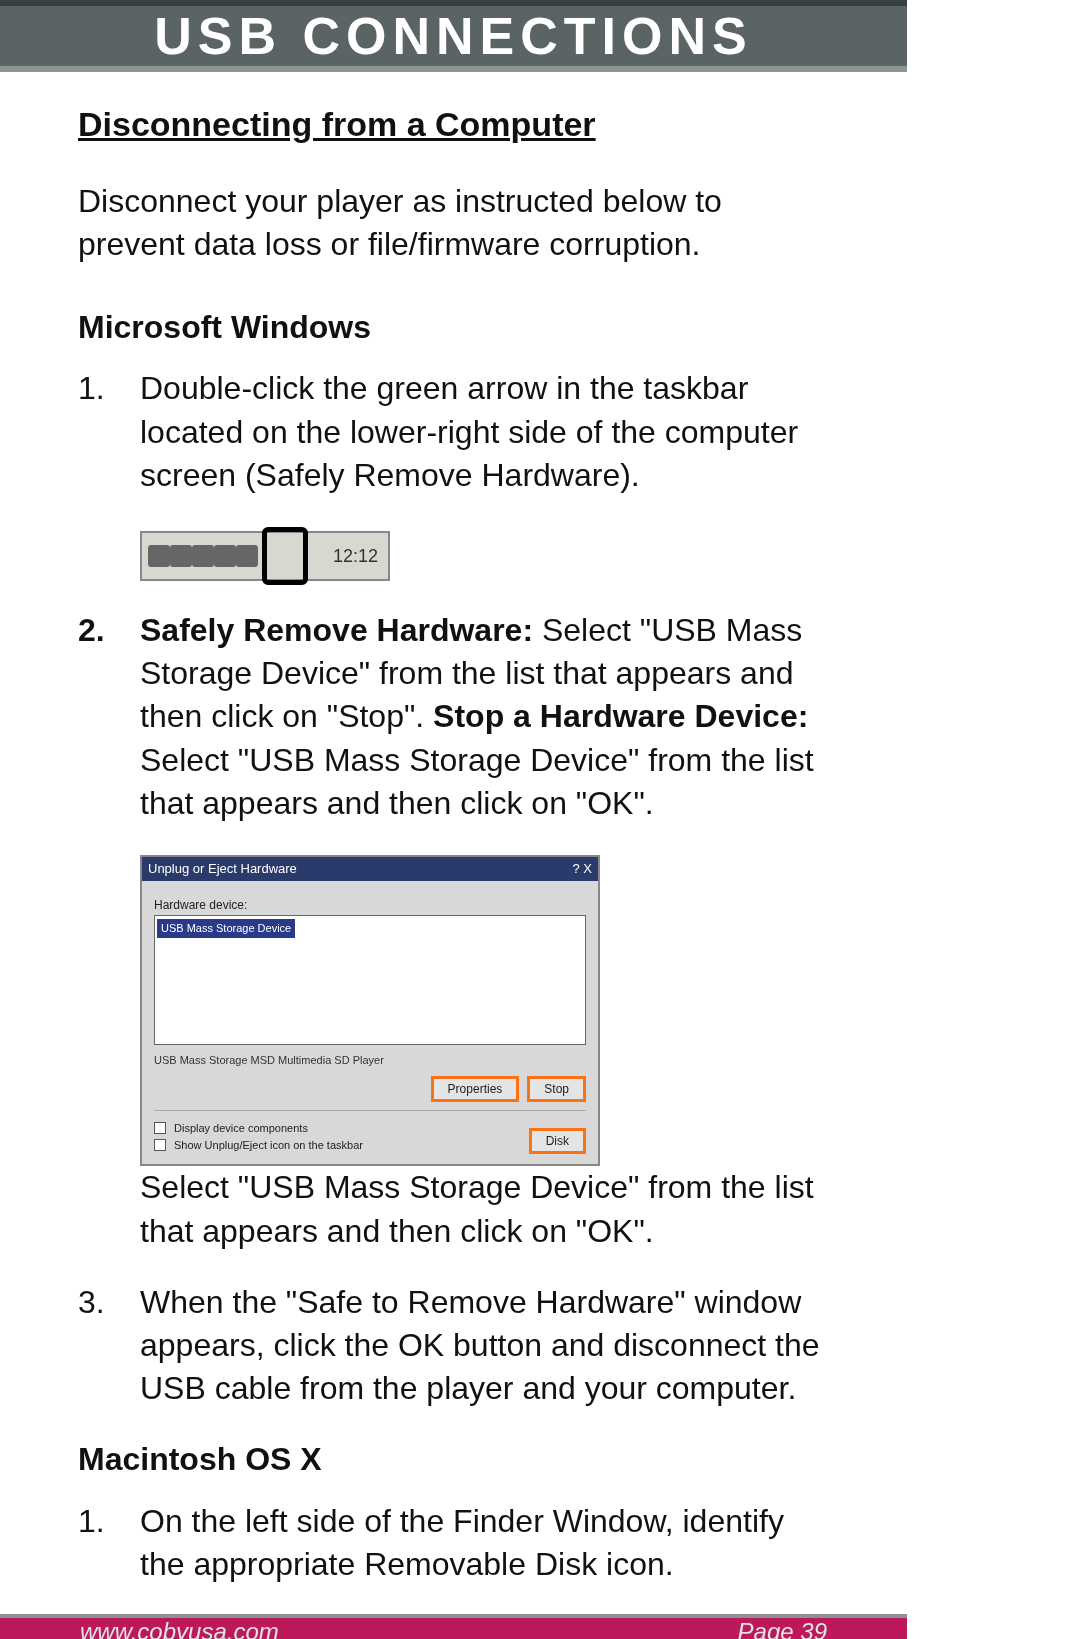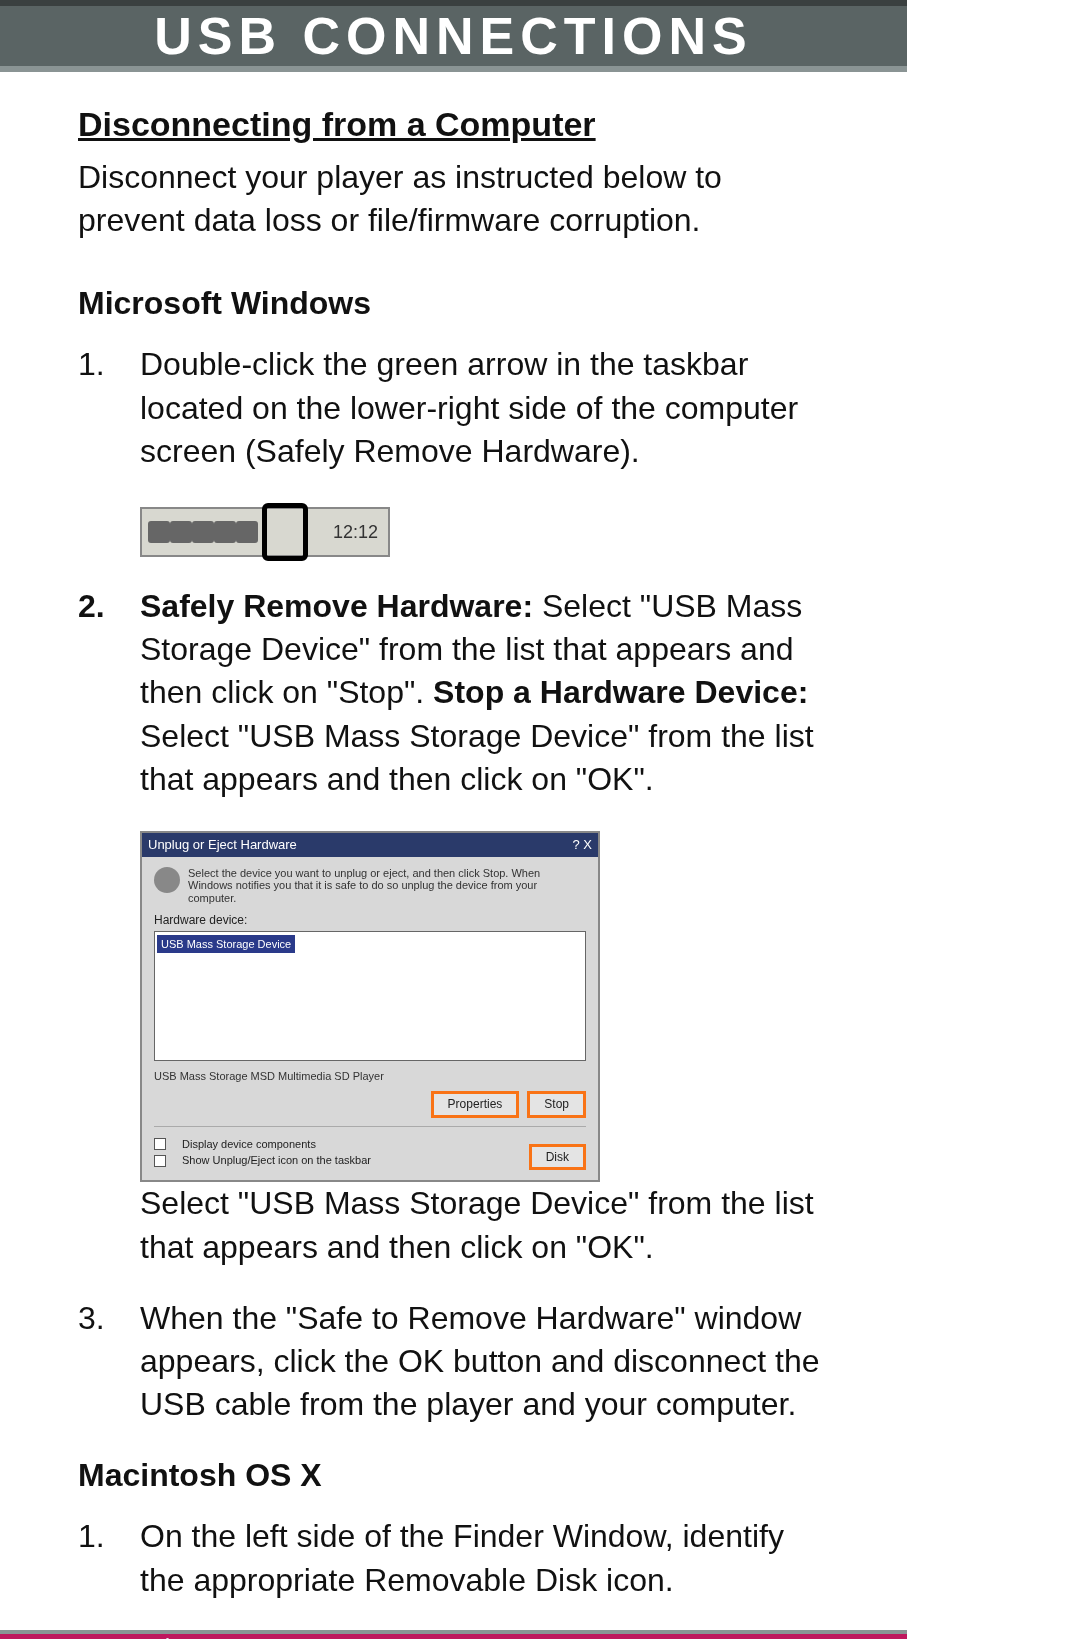--- a/index.html
+++ b/index.html
@@ -24,21 +24,21 @@
     flex: 1 1 auto;
     padding: 30px 78px 0 78px;
     color: #111;
     font-size: 32px;
     line-height: 1.35;
   }
   .section-title {
     font-weight: 700;
     text-decoration: underline;
     font-size: 34px;
-    margin-bottom: 8px;
+    margin-bottom: 32px;
   }
   .intro { margin-bottom: 40px; }
   .subhead { font-weight: 700; font-size: 32px; margin-bottom: 18px; }
   ol.steps { list-style: none; }
   ol.steps > li { display: flex; margin-bottom: 28px; }
   ol.steps > li .num { width: 62px; flex-shrink: 0; }
   ol.steps > li .body { flex: 1; }
   .step-flex { display: flex; gap: 30px; align-items: flex-start; flex-direction: column; }
   .step-col-text { flex: 1; }
   .bold { font-weight: 700; }
@@ -92,21 +92,21 @@
   }
   .dialog-mock .list-item {
     background: #2a3a8a; color: #fff; font-size: 11px; padding: 2px 4px; display:inline-block;
   }
   .dialog-mock .desc-line { font-size: 11px; color: #333; margin: 8px 0; }
   .dialog-mock .btn-row { display: flex; justify-content: flex-end; gap: 8px; margin: 6px 0; }
   .dialog-mock .btn, .dialog-mock .btn2 {
     background: #e4e4e4; border: 3px solid #f97316; padding: 2px 14px; font-size: 12px;
   }
   .dialog-mock hr { border: none; border-top: 1px solid #aaa; margin: 8px 0; }
-  .dialog-mock .check-row { font-size: 11px; display: flex; align-items: center; gap: 16px; margin: 2px 0;}
+  .dialog-mock .check-row { font-size: 11px; display: flex; align-items: center; gap: 8px; margin: 2px 0;}
   .dialog-mock .chk { width: 12px; height: 12px; border: 1px solid #555; background: #fff; display:inline-block; }
   .dialog-mock .bottom { display:flex; justify-content: space-between; align-items:flex-end; }
 
   .footer {
     height: 58px;
     background: #be185d;
     border-top: 4px solid #8a9494;
     color: #e0e4e4;
     font-style: italic;
     font-size: 24px;
@@ -158,24 +158,20 @@
               <span class="bold">Safely Remove Hardware:</span><span> Select "USB Mass Storage Device" from the list that appears and then click on "Stop". </span>
               <span class="bold">Stop a Hardware Device:</span><span>  Select "USB Mass Storage Device" from the list that appears and then click on "OK".</span>
             </div>
 
             <div class="dialog-mock">
               <div class="titlebar">
                 <span>Unplug or Eject Hardware</span>
                 <span>? X</span>
               </div>
               <div class="dlg-body">
-                <div class="info-row">
-                  <div class="info-icon"></div>
-                  <div class="info-text">Select the device you want to unplug or eject, and then click Stop. When Windows notifies you that it is safe to do so unplug the device from your computer.</div>
-                </div>
                 <div class="label">Hardware device:</div>
                 <div class="listbox">
                   <span class="list-item">USB Mass Storage Device</span>
                 </div>
                 <div class="desc-line">USB Mass Storage MSD Multimedia SD Player</div>
                 <div class="btn-row">
                   <span class="btn">Properties</span>
                   <span class="btn">Stop</span>
                 </div>
                 <hr>

